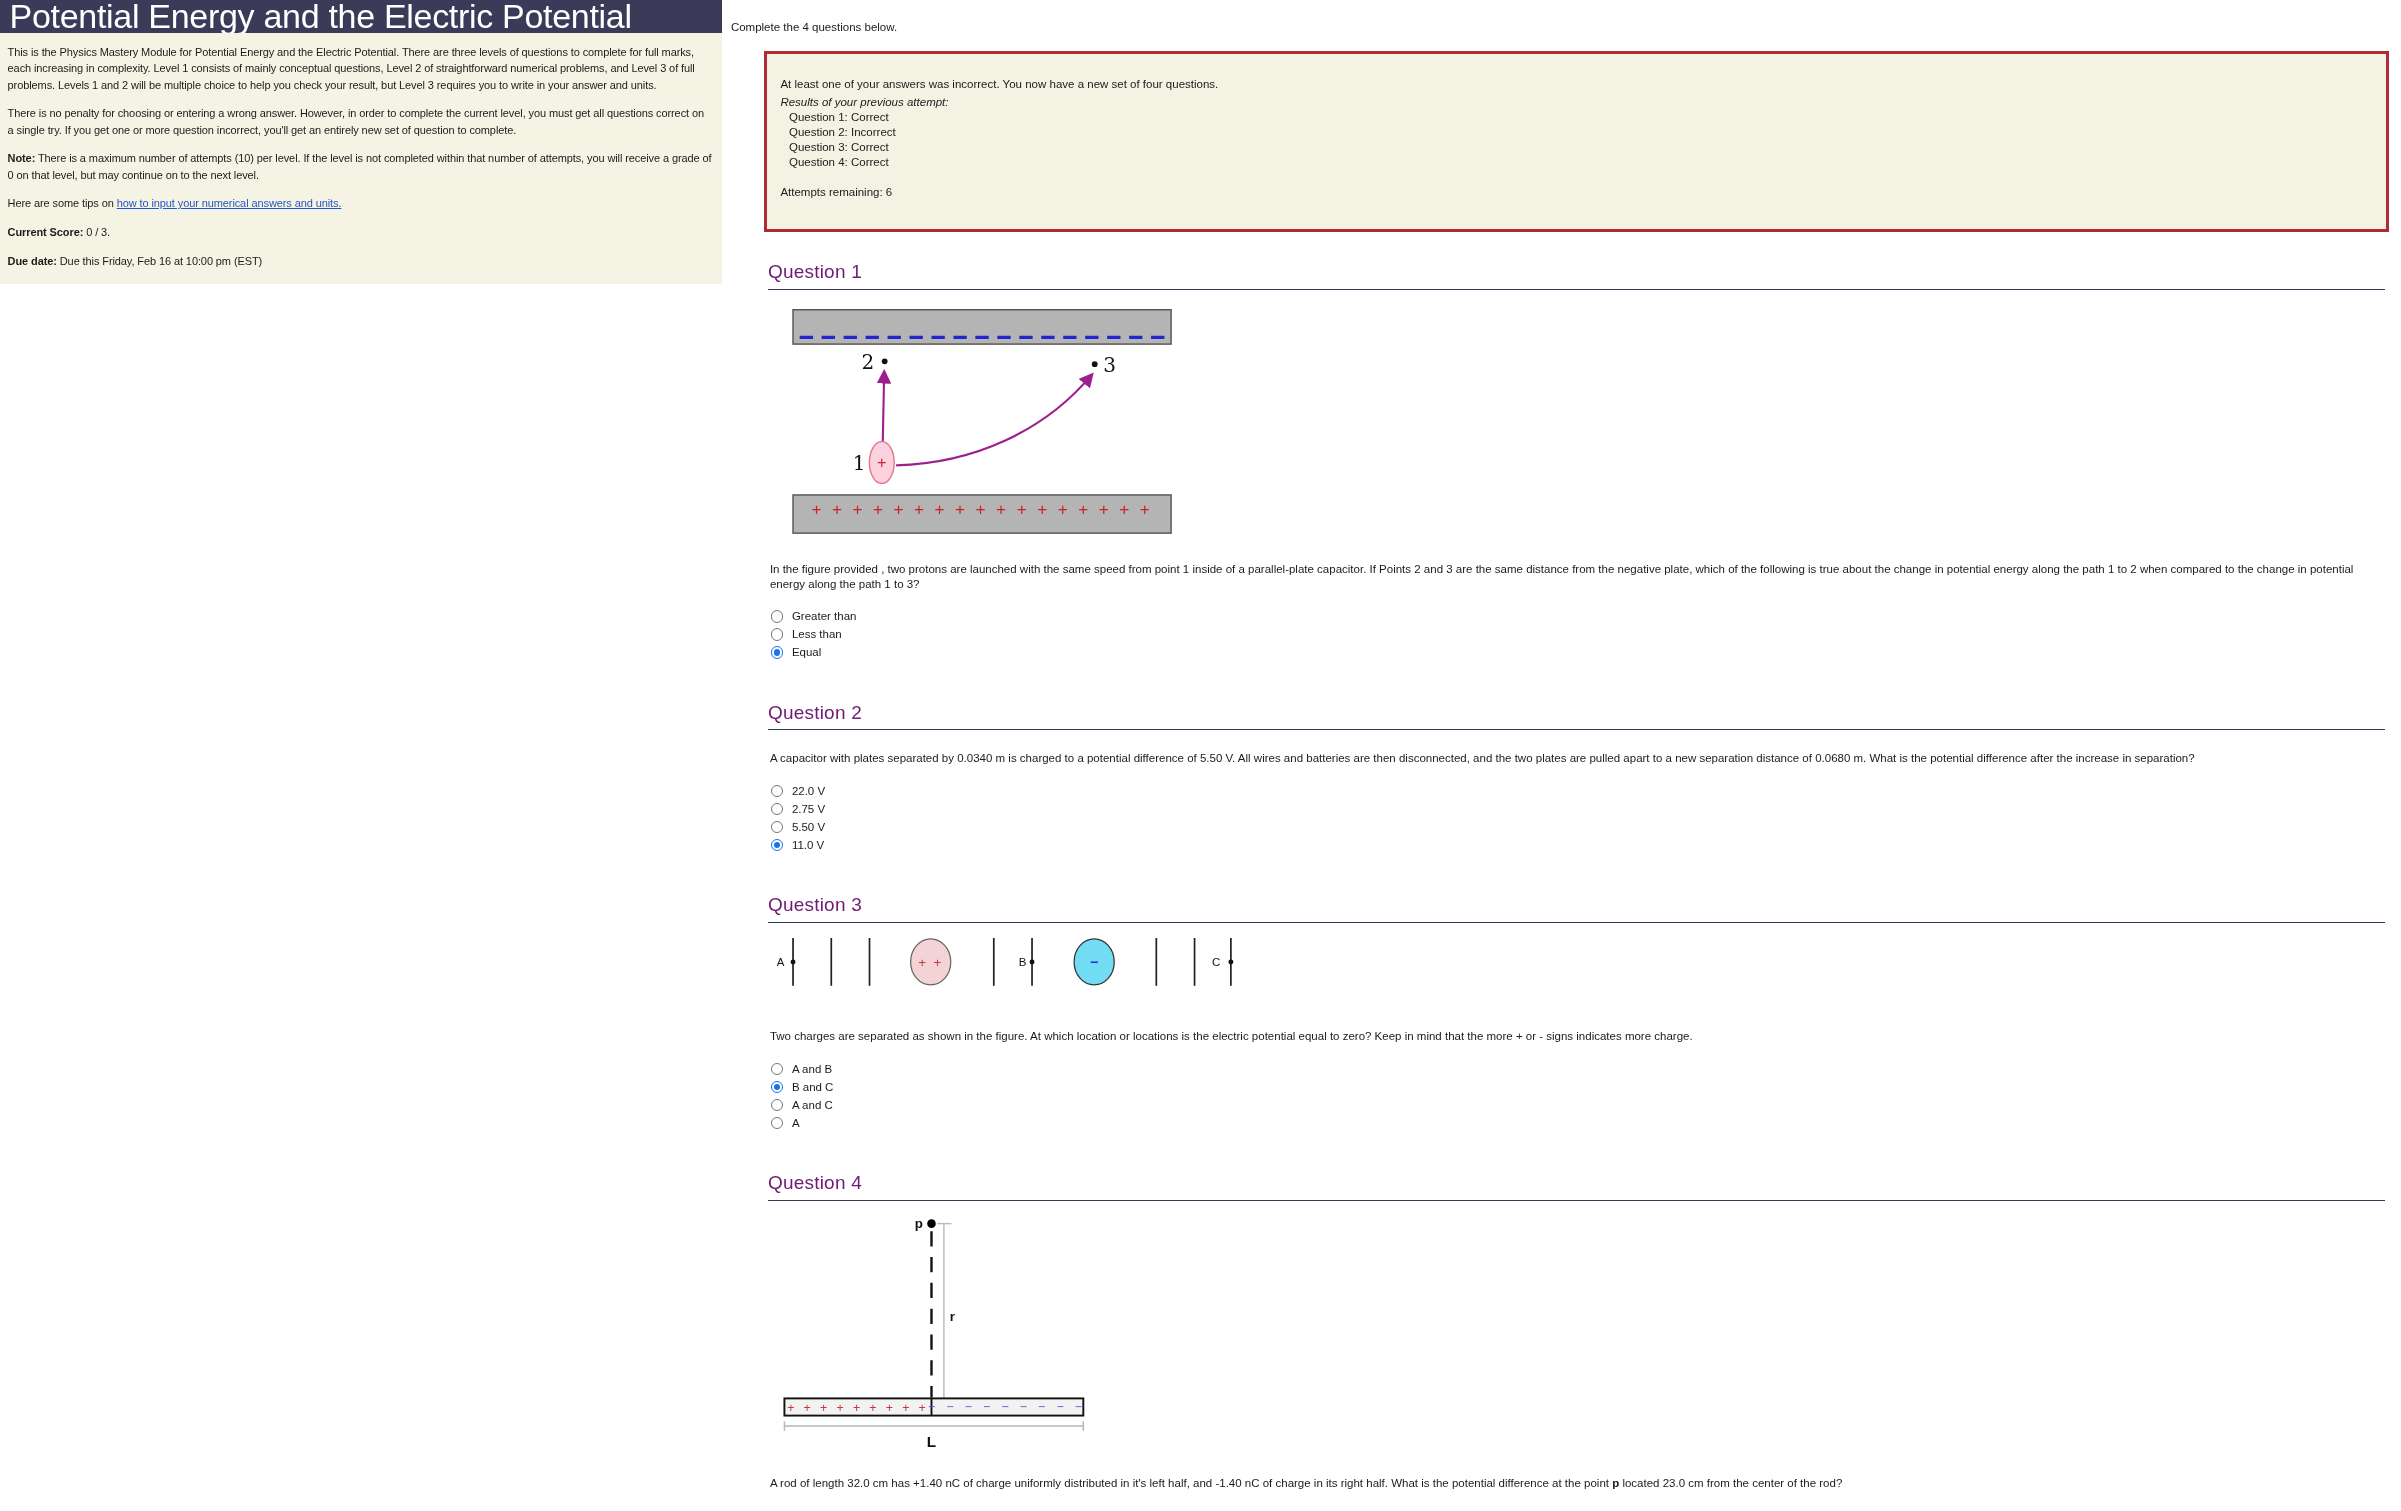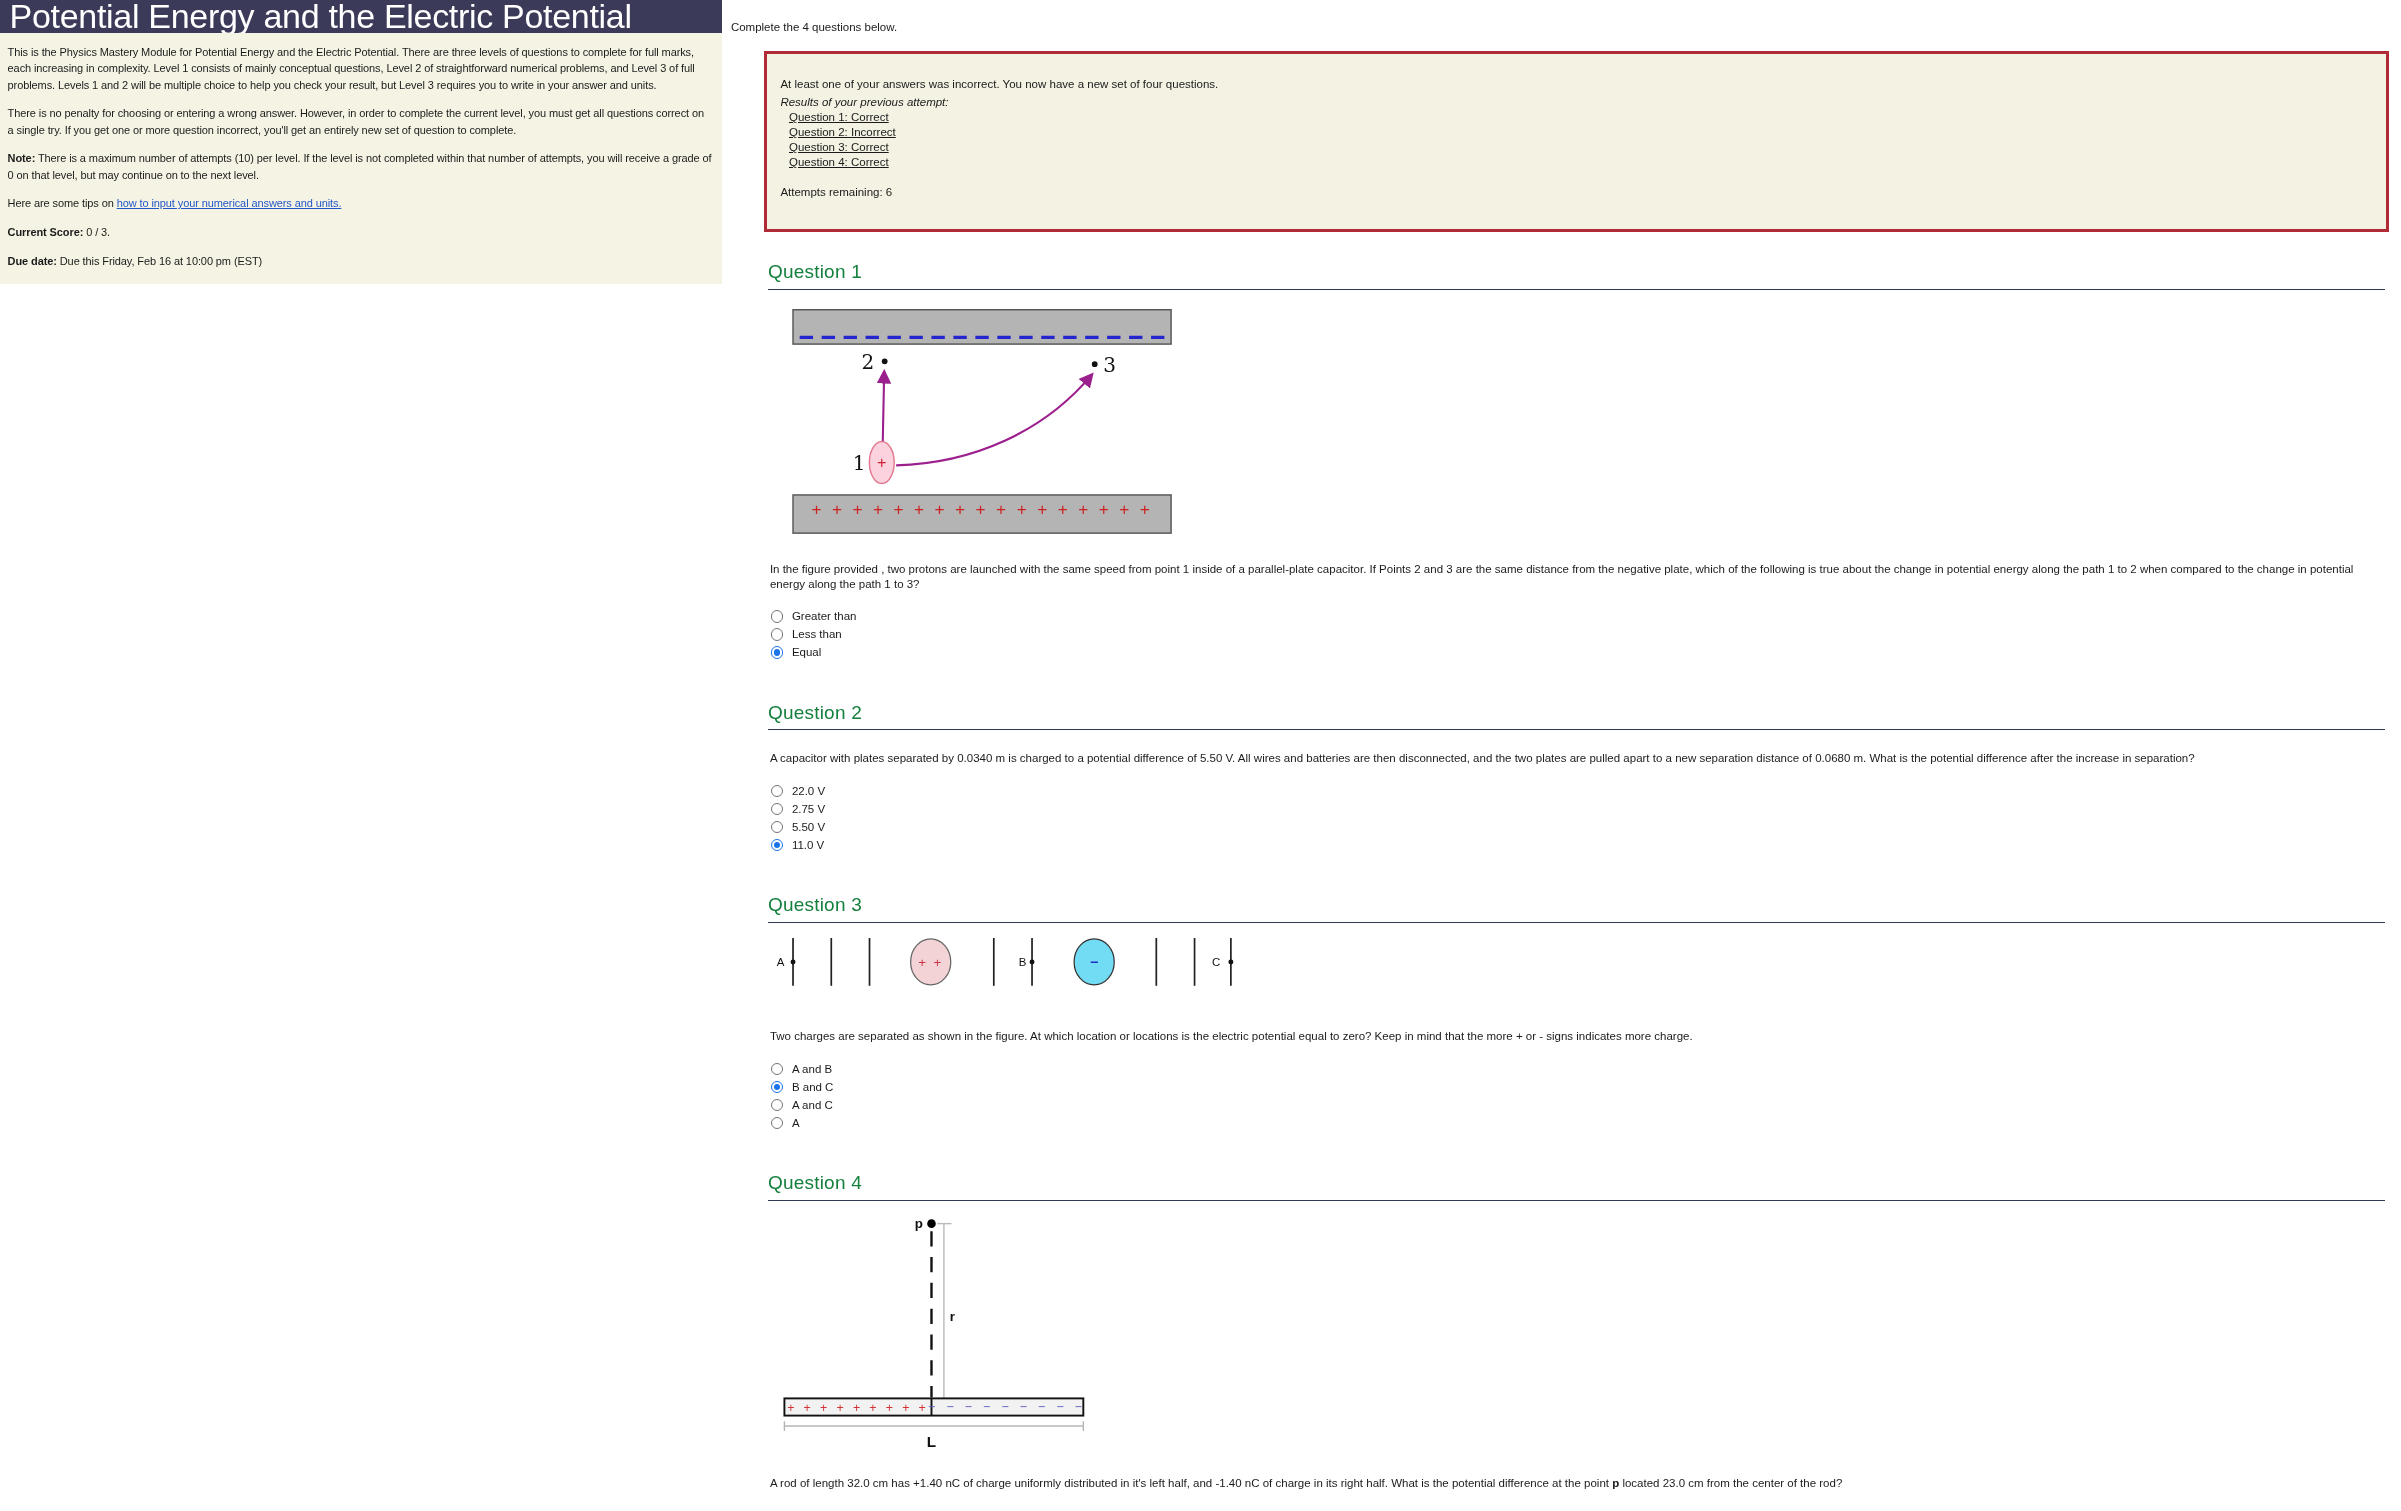--- a/index.html
+++ b/index.html
@@ -33,27 +33,27 @@
   .main { position:absolute; left:729px; top:12px; width:1666px; }
   .instruction { margin:7.6px 0 0 1.9px; }
 
   .alert {
     margin:17px 5.7px 0 35px;
     border:3.8px solid #b02b35; background:#f4f2e3;
     padding:23px 19px 29px 13.4px; line-height:15px;
   }
   .alert p { margin:0; }
   .alert .results-header { font-style:italic; margin-top:3px; }
-  .alert .result-line { margin-left:8.6px; margin-top:0; line-height:15px;text-decoration:underline; }
+  .alert .result-line { margin-left:8.6px; margin-top:0; line-height:15px; }
   .alert .attempts { margin-top:15.3px; }
 
   .question { margin:0 9.6px 0 39px; }
   .q-heading {
     margin:38px 0 0 0; padding-bottom:4.8px;
-    font-size:19px; font-weight:400; color:#15803d; letter-spacing:0.2px;
+    font-size:19px; font-weight:400; color:#701a75; letter-spacing:0.2px;
     border-bottom:1.9px solid #2f3b52; line-height:25px;
   }
   .question:first-of-type .q-heading { margin-top:27px; }
   .q-figure { margin:13.4px 0 0 3.8px; }
   .q-text { margin:21px 0 0 1.9px; line-height:15.3px; max-width:1615px; }
   .options { margin:15.3px 0 0 2.9px; }
   .option { display:flex; align-items:center; height:18px; }
   .radio {
     width:12.4px; height:12.4px; border:1.4px solid #757575; border-radius:50%;
     position:relative; flex:none; background:#fff;

